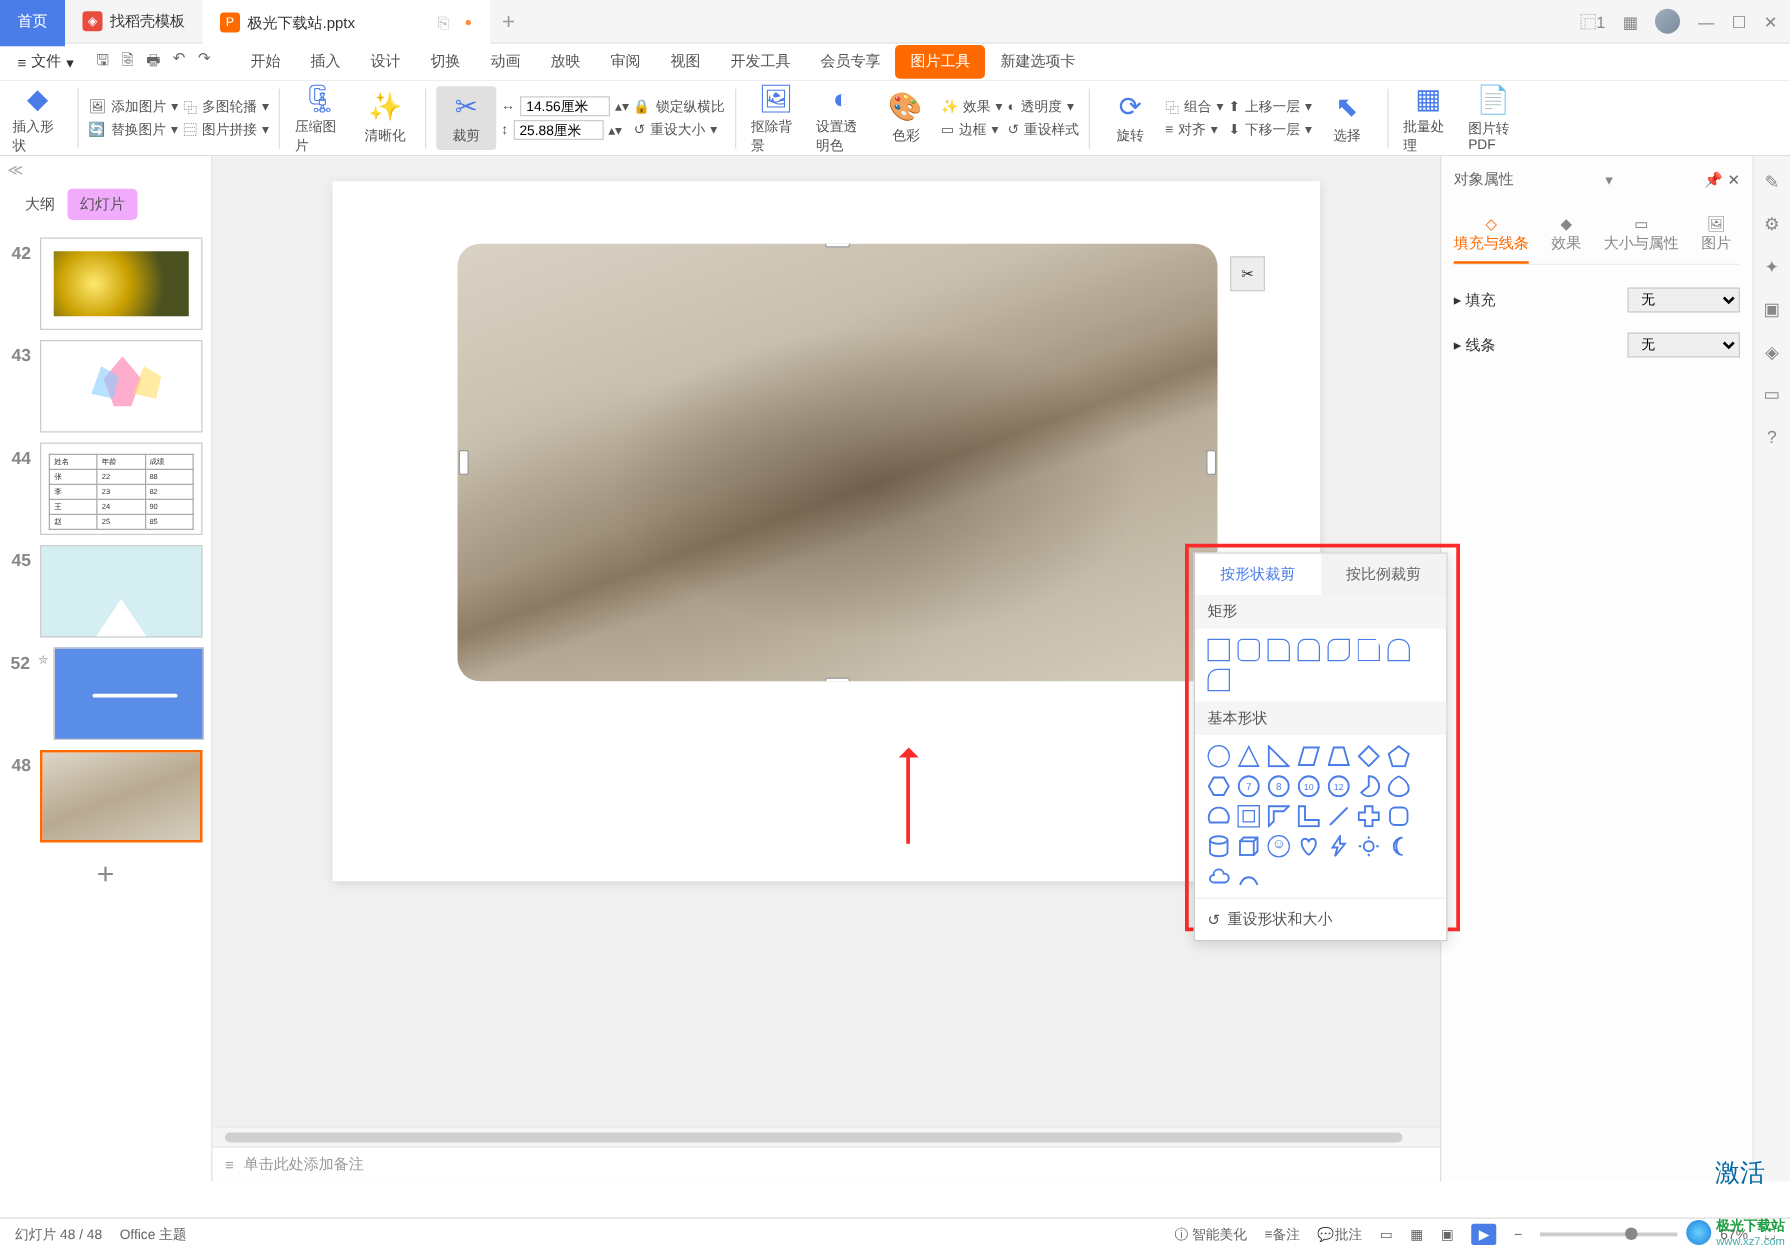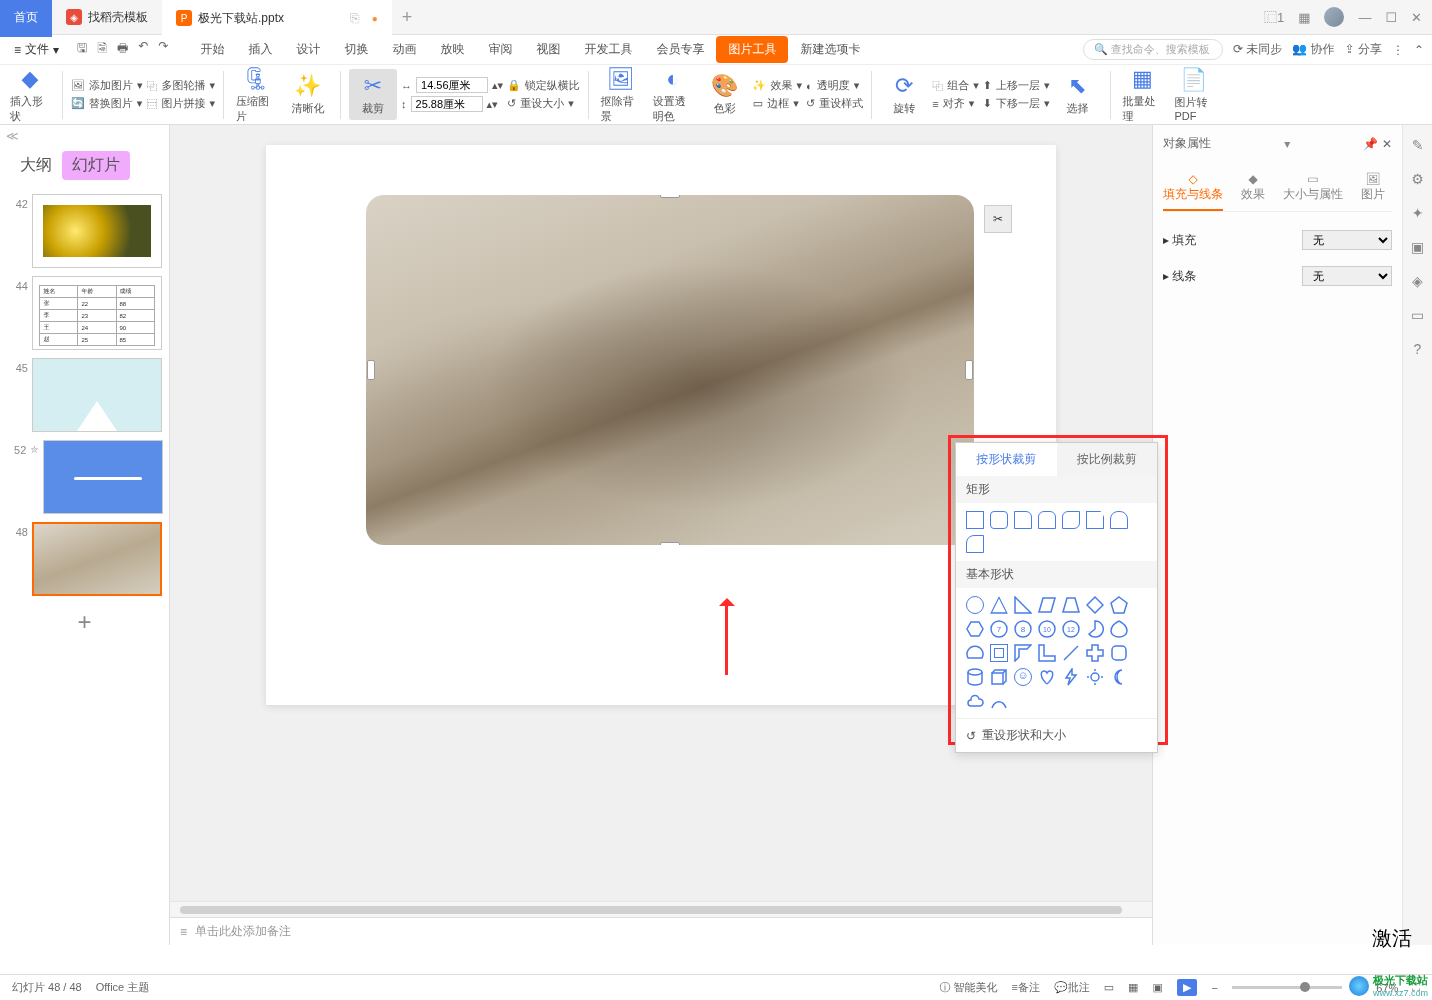--- a/index.html
+++ b/index.html
@@ -29,26 +29,26 @@
 .rgroup-big{width:48px;}
 .rgroup .ricon{font-size:22px;color:#4a7de8;}
 .rgroup-col{display:flex;flex-direction:column;gap:3px;font-size:11px;color:#555;}
 .rgroup-col>div{display:flex;align-items:center;gap:4px;white-space:nowrap;}
 .sep{width:1px;height:48px;background:#e0e0e0;margin:0 4px;}
 .crop-active{background:#e0e0e0;border-radius:3px;padding:4px;}
 .dim-input{border:1px solid #ccc;padding:1px 4px;width:72px;font-size:11px;}
 
 .workspace{display:flex;height:820px;position:relative;}
 .sidebar{width:170px;background:#fff;border-right:1px solid #ddd;display:flex;flex-direction:column;}
-.side-tabs{display:flex;gap:0;padding:4px 10px;font-size:16px;}
+.side-tabs{display:flex;gap:0;padding:4px 10px;font-size:12px;}
 .side-tab{padding:4px 10px;color:#555;}
 .side-tab.on{background:#f0abfc;border-radius:4px;}
 .thumbs{flex:1;overflow-y:auto;padding:6px 0;}
 .thumb-row{display:flex;align-items:flex-start;gap:4px;padding:4px 6px;}
-.thumb-num{width:22px;text-align:right;font-size:11px;color:#888;padding-top:4px;}
+.thumb-num{width:22px;text-align:center;font-size:14px;color:#888;padding-top:4px;font-weight:bold;}
 .thumb{width:130px;height:74px;border:1px solid #ccc;background:#fff;position:relative;overflow:hidden;}
 .thumb.selected{border:2px solid #ff6a00;}
 .thumb-add{text-align:center;font-size:24px;color:#888;padding:8px;}
 
 .canvas-area{flex:1;background:#f0f0f0;display:flex;flex-direction:column;position:relative;overflow:hidden;}
 .canvas-scroll{flex:1;display:flex;align-items:flex-start;justify-content:center;padding:20px;overflow:auto;}
 .slide{width:790px;height:560px;background:#fff;box-shadow:0 2px 8px rgba(0,0,0,.1);position:relative;}
 .sand-img{position:absolute;left:100px;top:50px;width:608px;height:350px;border-radius:18px;background:linear-gradient(160deg,#d9d2c5 0%,#c9bfae 30%,#a89a85 48%,#8e7d67 55%,#b8ac98 62%,#d5cebf 100%);overflow:hidden;}
 .sand-img::before{content:"";position:absolute;inset:0;background:radial-gradient(ellipse at 55% 55%,rgba(60,45,30,.35),transparent 45%),radial-gradient(ellipse at 30% 70%,rgba(100,80,55,.2),transparent 40%);}
 .crop-handle{position:absolute;width:16px;height:16px;background:transparent;border:3px solid #333;}
@@ -66,21 +66,21 @@
 .hscroll{height:16px;background:#f5f5f5;border-top:1px solid #e5e5e5;position:relative;}
 .hscroll::before{content:"";position:absolute;left:10px;right:30px;top:4px;height:8px;background:#d0d0d0;border-radius:4px;}
 
 .right-panel{width:250px;background:#fdfdfd;border-left:1px solid #ddd;display:flex;flex-direction:column;padding:6px 10px;font-size:12px;}
 .rp-head{display:flex;justify-content:space-between;align-items:center;color:#666;padding:4px 0;}
 .rp-tabs{display:flex;gap:18px;border-bottom:1px solid #eee;margin:10px 0;}
 .rp-tab{padding:6px 0;color:#888;text-align:center;}
 .rp-tab.on{color:#ff6a00;border-bottom:2px solid #ff6a00;}
 .rp-row{display:flex;justify-content:space-between;align-items:center;padding:8px 0;}
 .rp-row select{border:1px solid #ccc;padding:2px 6px;width:90px;font-size:11px;}
-.watermark{position:absolute;right:20px;bottom:48px;color:#000000;font-size:20px;}
+.watermark{position:absolute;right:20px;bottom:48px;color:#0369a1;font-size:20px;}
 
 .right-rail{width:30px;background:#f5f5f5;border-left:1px solid #e5e5e5;display:flex;flex-direction:column;align-items:center;gap:18px;padding-top:12px;color:#888;font-size:14px;}
 
 .popup{position:absolute;left:955px;top:317px;width:203px;background:#fff;border:1px solid #ccc;box-shadow:0 2px 10px rgba(0,0,0,.15);z-index:100;}
 .popup-redbox{position:absolute;left:948px;top:310px;width:220px;height:310px;border:3px solid #ff2a2a;z-index:99;pointer-events:none;}
 .popup-tabs{display:flex;}
 .popup-tab{flex:1;text-align:center;padding:8px 0;font-size:12px;}
 .popup-tab.on{color:#4a7de8;background:#fff;}
 .popup-tab.off{background:#f3f3f3;color:#666;}
 .popup-label{background:#f5f5f5;padding:5px 10px;font-size:12px;color:#555;}
@@ -154,28 +154,20 @@
     <div class="menu-tab">切换</div>
     <div class="menu-tab">动画</div>
     <div class="menu-tab">放映</div>
     <div class="menu-tab">审阅</div>
     <div class="menu-tab">视图</div>
     <div class="menu-tab">开发工具</div>
     <div class="menu-tab">会员专享</div>
     <div class="menu-tab on">图片工具</div>
     <div class="menu-tab">新建选项卡</div>
   </div>
-  <div class="menu-right">
-    <div class="search-box"><span style="color:#aaa">🔍 </span><span>查找命令、搜索模板</span></div>
-    <span>⟳ <span>未同步</span></span>
-    <span>👥 <span>协作</span></span>
-    <span>⇪ <span>分享</span></span>
-    <span>⋮</span>
-    <span>⌃</span>
-  </div>
 </div>
 
 <div class="ribbon">
   <div class="rgroup rgroup-big">
       <span class="ricon">◆</span>
       <span>插入形状</span>
     </div>
   <div class="sep"></div>
   <div class="rgroup-col">
     <div>🖼 <span>添加图片</span> ▾</div>
@@ -262,20 +254,28 @@
     <div class="side-tabs">
       <div class="side-tab">大纲</div>
       <div class="side-tab on">幻灯片</div>
     </div>
     <div class="thumbs">
       <div class="thumb-row">
           <div class="thumb-num">42</div>
           <div class="thumb th42">
             <div class="flower"></div>
           </div>
+        </div>
+      <div class="thumb-row">
+          <div class="thumb-num">43</div>
+          <div class="thumb"><svg width="130" height="74">
+              <polygon points="65,12 80,30 72,52 58,52 50,30" fill="#f7a" opacity=".6"></polygon>
+              <polygon points="48,20 62,28 58,46 40,42" fill="#8cf" opacity=".6"></polygon>
+              <polygon points="82,20 96,28 92,46 74,42" fill="#fd6" opacity=".6"></polygon>
+            </svg></div>
         </div>
       <div class="thumb-row">
           <div class="thumb-num">44</div>
           <div class="thumb th44">
             <table>
               <tbody>
                 <tr>
                   <td>姓名</td>
                   <td>年龄</td>
                   <td>成绩</td>

